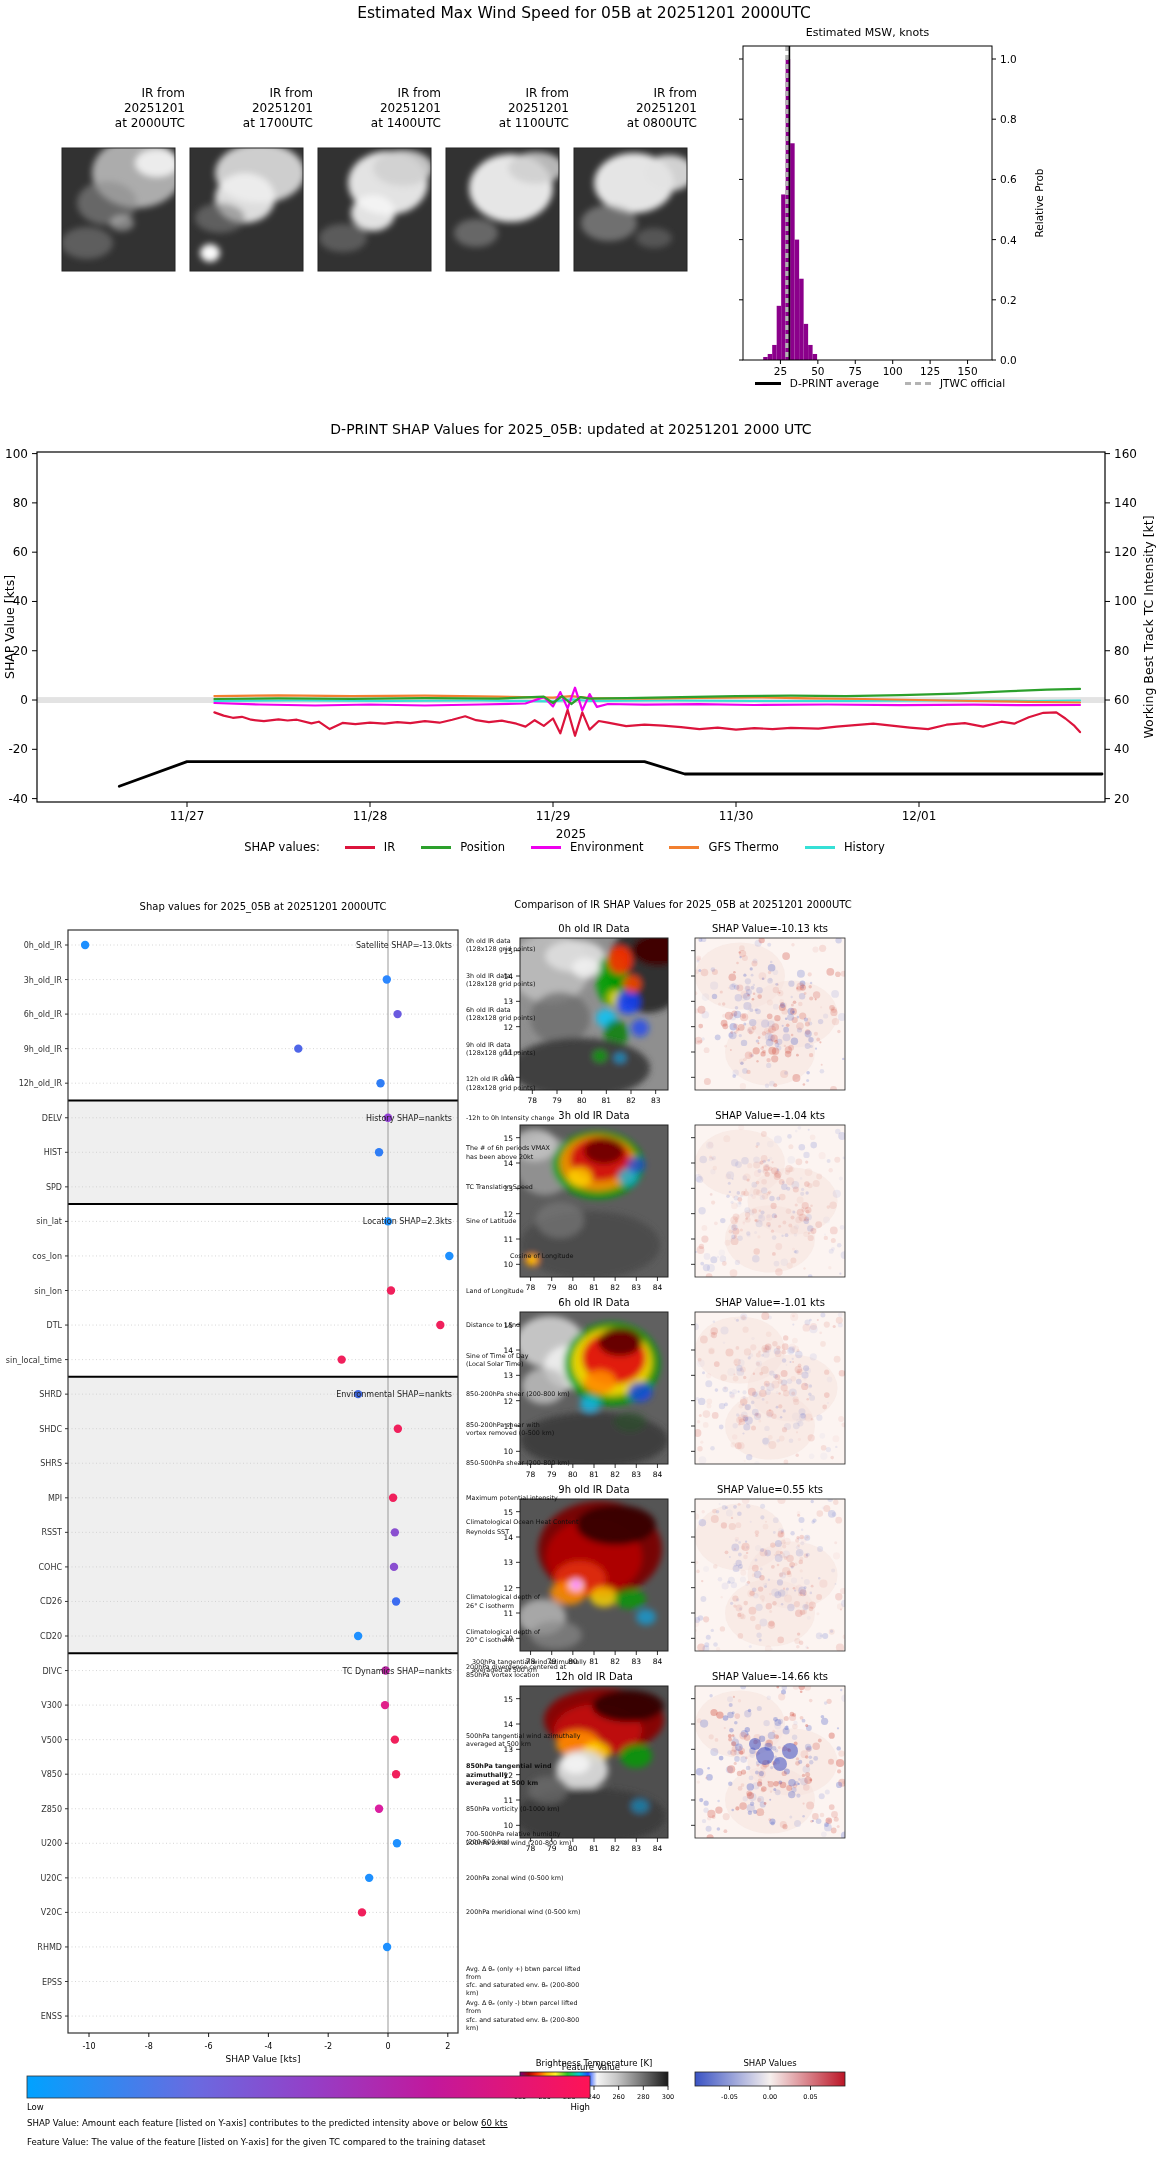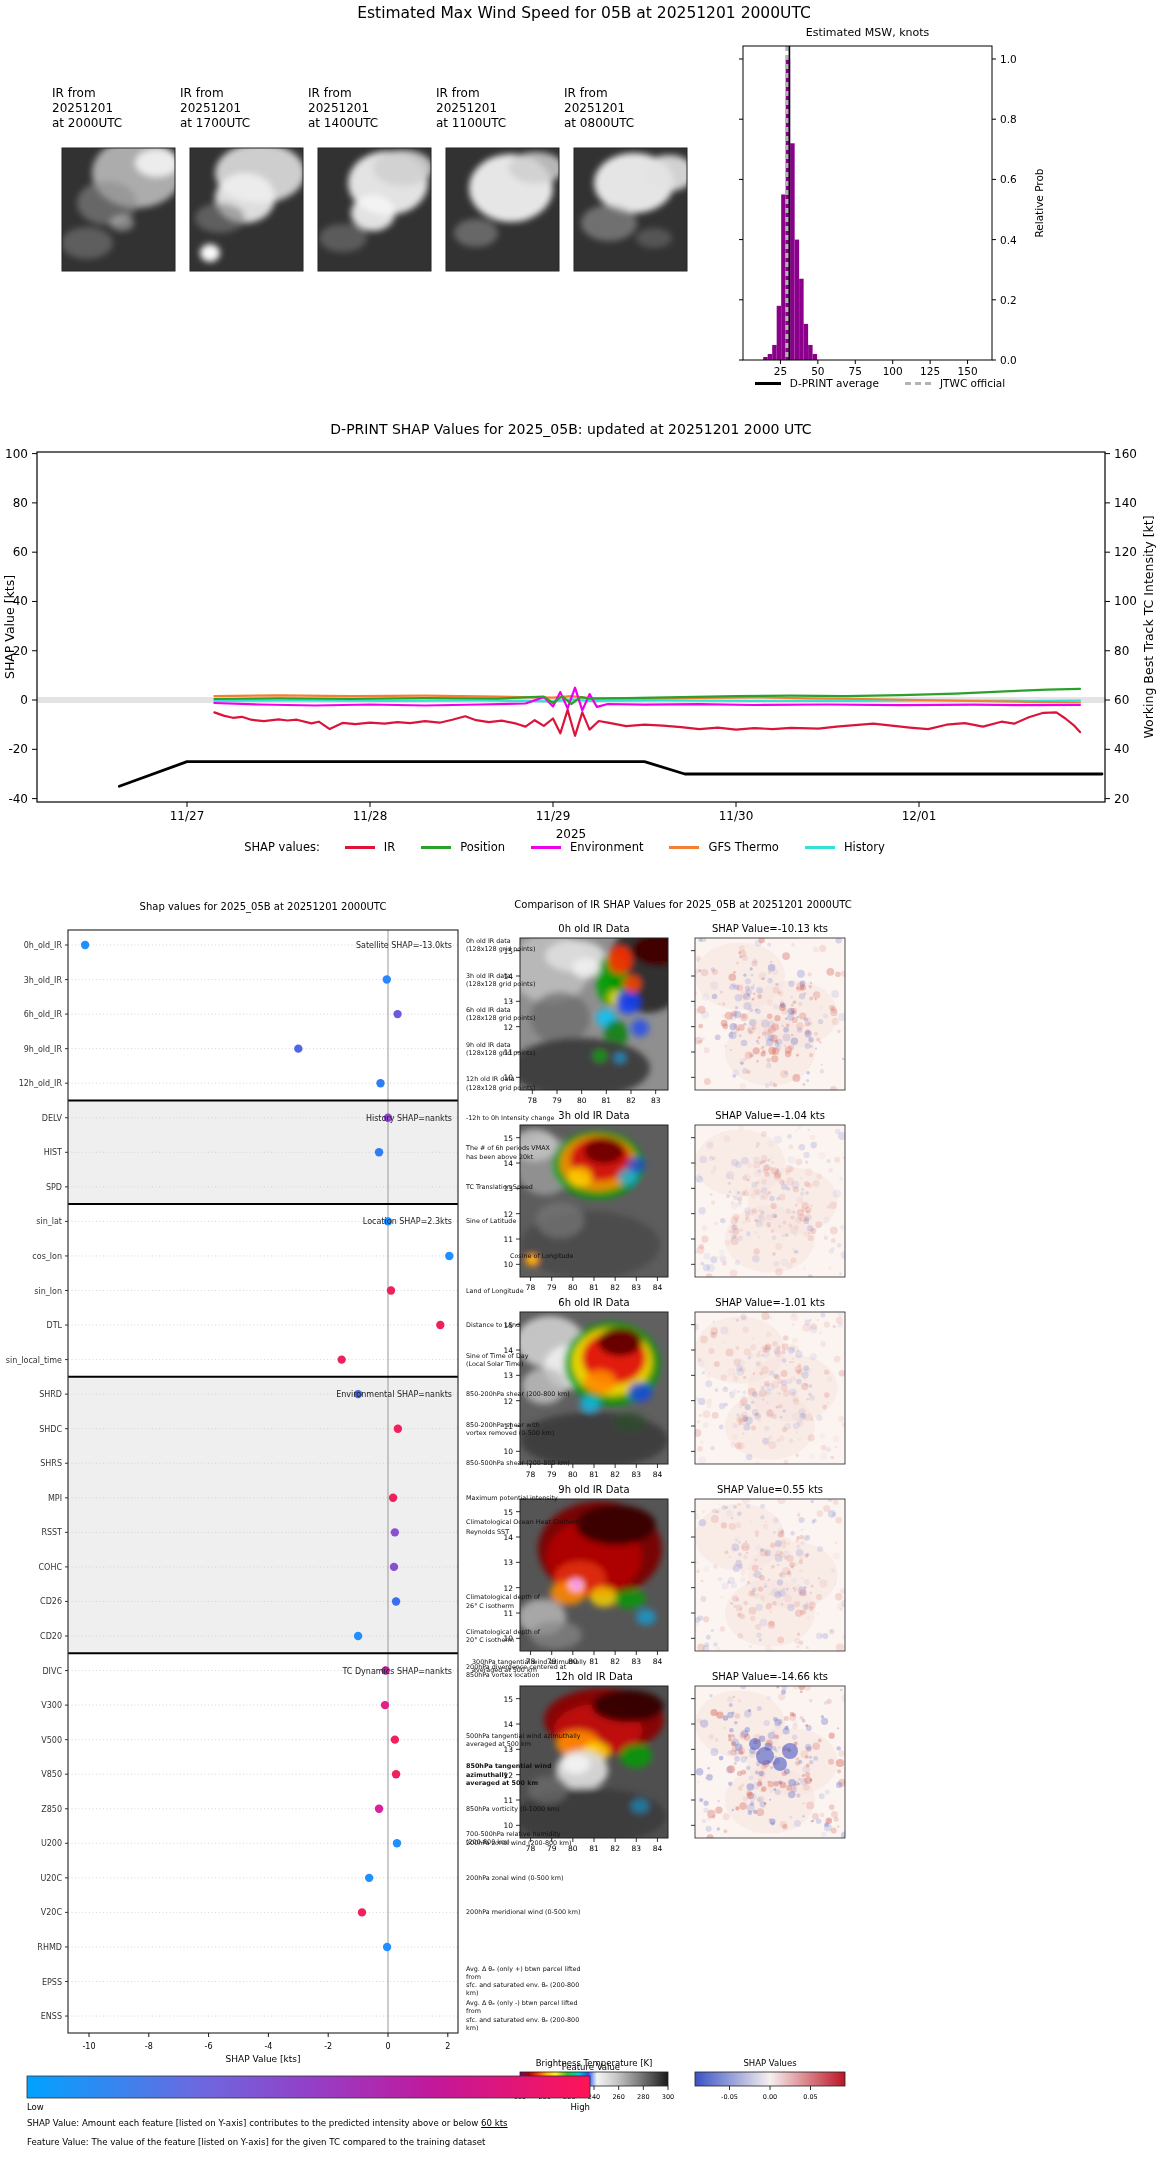--- a/index.html
+++ b/index.html
@@ -1,21 +1,21 @@
 <!DOCTYPE html>
 <html><head>
 <meta charset="utf-8">
 <style>
   html,body{margin:0;padding:0;background:#fff;}
   .page{position:relative;width:1168px;height:2158px;background:#fff;
         font-family:"DejaVu Sans",sans-serif;color:#000;overflow:hidden;}
   svg{position:absolute;left:0;top:0;font-family:"DejaVu Sans",sans-serif;}
   .main-title{position:absolute;left:0;top:4px;width:1168px;text-align:center;
               font-size:15.5px;}
-  .cap{position:absolute;width:133px;text-align:left;font-size:12px;line-height:1.25;}
+  .cap{position:absolute;width:133px;text-align:right;font-size:12px;line-height:1.25;}
   .legendrow{position:absolute;display:flex;align-items:center;justify-content:center;}
   .legendrow .item{display:flex;align-items:center;margin:0 13px;}
   .legendrow .sw{display:inline-block;width:30px;height:0;border-top:3px solid #000;margin-right:9px;}
   .legendrow .sw.dash{border-top-style:dashed;border-top-width:3.5px;}
   .legendrow .lbl{font-size:11.5px;}
   #hist-legend .lbl{font-size:10.5px;}
   #hist-legend .sw{width:26px;}
   .legendprefix{font-size:11.5px;margin-right:12px;}
   .desc{position:absolute;left:466px;width:124px;font-size:6.4px;line-height:1.3;
         color:#111;white-space:pre-line;transform:translateY(-50%);}

